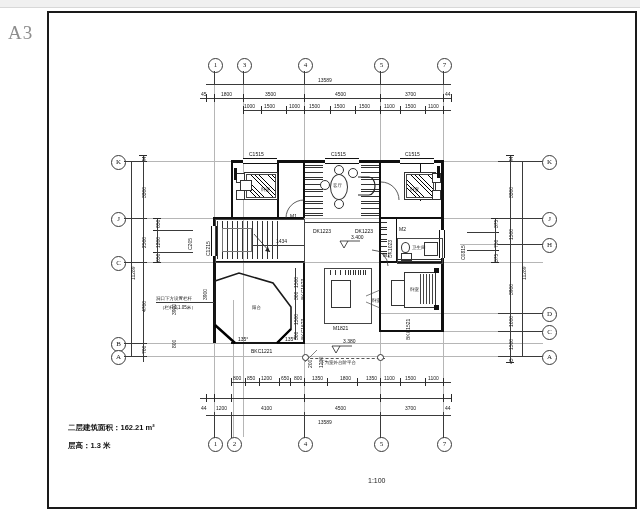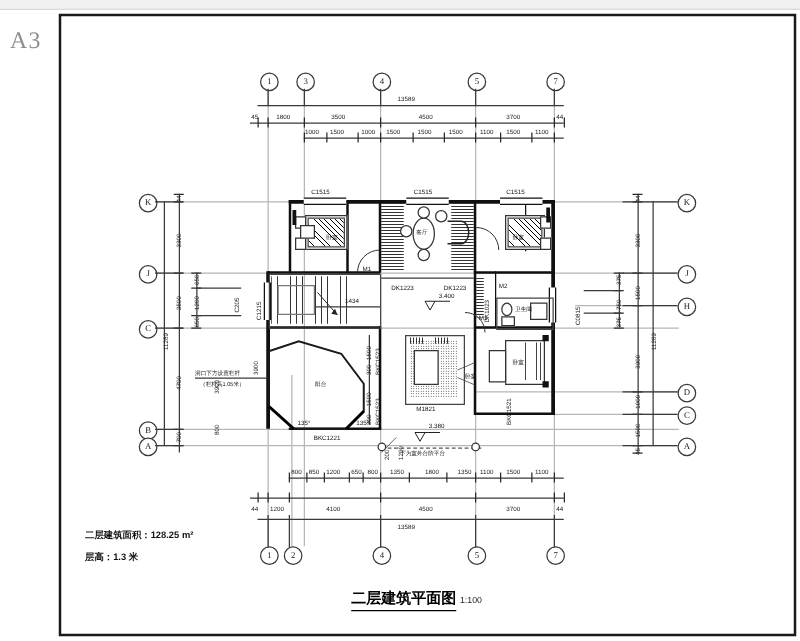--- a/index.html
+++ b/index.html
@@ -456,19 +456,18 @@
   <svg style="position:absolute;left:305px;top:350px;width:20px;height:14px;overflow:visible;">
     <line x1="0" y1="12" x2="12" y2="0" stroke="#333" stroke-width="0.6"></line>
   </svg>
   <div class="fcirc" style="left:302px;top:354px;width:5px;height:5px;"></div>
   <div class="fcirc" style="left:377px;top:354px;width:5px;height:5px;"></div>
 
   <div class="lbl-cn" style="left:156px;top:296px;">洞口下方设置栏杆</div>
   <div class="lbl-cn" style="left:160px;top:305px;">（栏杆高1.05米）</div>
   <div class="hl" style="left:156px;top:302px;width:58px;"></div>
 
-  <div class="tb" style="left:68px;top:423px;">二层建筑面积：128.25 m²</div>
+  <div class="tb" style="left:68px;top:423px;">二层建筑面积：162.21 m²</div>
   <div class="tb" style="left:68px;top:441px;">层高：1.3 米</div>
 
-  <div class="plan-title" style="left:281px;top:470px;">二层建筑平面图</div>
   <div class="plan-scale" style="left:368px;top:477px;">1:100</div>
 
 </div>
 
 </body></html>

